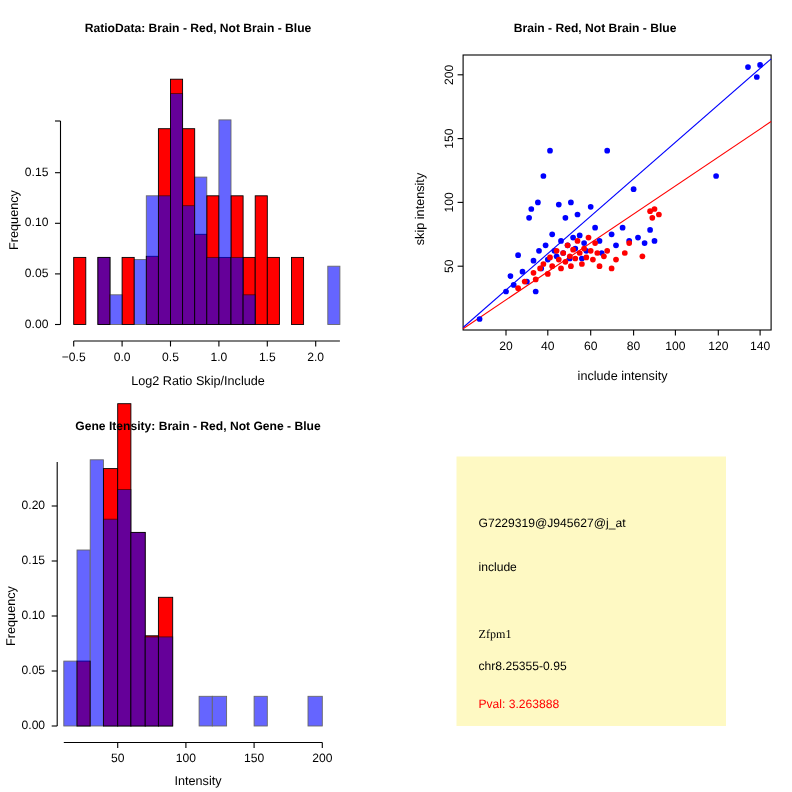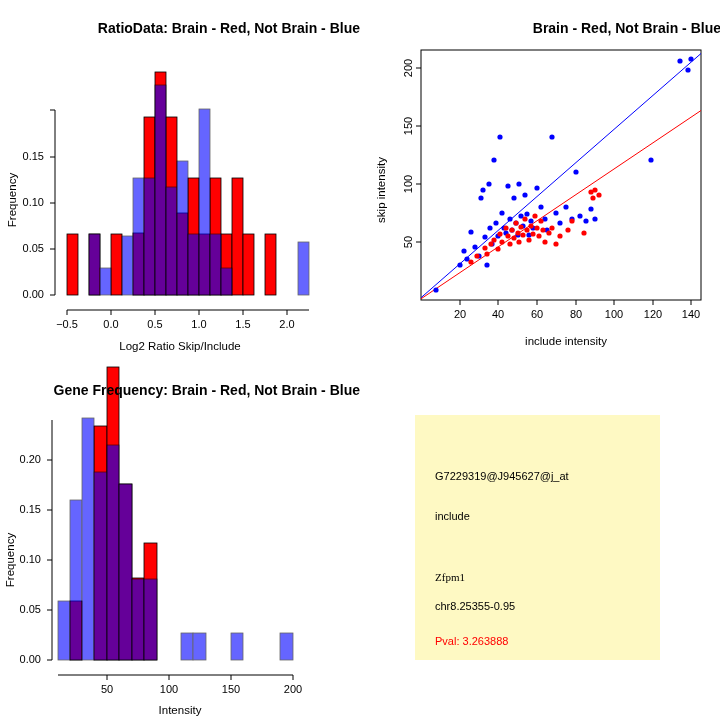--- a/index.html
+++ b/index.html
@@ -14,22 +14,22 @@
     color: #000000;
     position: relative;
     overflow: hidden;
   }
   .panel {
     position: absolute;
   }
   .panel-title {
     font-family: "Liberation Sans", sans-serif;
     font-weight: bold;
-    font-size: 14px;
-    text-align: right;
+    font-size: 11px;
+    text-align: center;
     white-space: nowrap;
   }
   svg { display: block; }
   text {
     font-family: "Liberation Sans", sans-serif;
     fill: #000000;
   }
   .tick-label { font-size: 11px; }
   .axis-title { font-size: 11.5px; }
   .info-box {
@@ -258,21 +258,21 @@
       <text class="tick-label" x="215" y="318" text-anchor="middle">80</text>
       <text class="tick-label" x="253" y="318" text-anchor="middle">100</text>
       <text class="tick-label" x="292" y="318" text-anchor="middle">120</text>
       <text class="tick-label" x="330" y="318" text-anchor="middle">140</text>
       <text class="axis-title" x="205" y="345" text-anchor="middle">include intensity</text>
     </g>
   </svg>
 </div>
 
 <div class="panel" style="left:0px; top:360px; width:360px; height:360px;">
-  <div class="panel-title" style="position:absolute; left:0; top:22px; width:360px;">Gene Frequency: Brain - Red, Not Brain - Blue</div>
+  <div class="panel-title" style="position:absolute; left:0; top:22px; width:360px;">Gene Itensity: Brain - Red, Not Gene - Blue</div>
   <svg width="360" height="360">
 
     <g>
 
       <rect x="70" y="241" width="12" height="59" fill="#ff0000" stroke="#000000" stroke-width="0.8"></rect>
       <rect x="94" y="66" width="13" height="234" fill="#ff0000" stroke="#000000" stroke-width="0.8"></rect>
       <rect x="107" y="7" width="12" height="293" fill="#ff0000" stroke="#000000" stroke-width="0.8"></rect>
       <rect x="119" y="124" width="13" height="176" fill="#ff0000" stroke="#000000" stroke-width="0.8"></rect>
       <rect x="132" y="218" width="12" height="82" fill="#ff0000" stroke="#000000" stroke-width="0.8"></rect>
       <rect x="144" y="183" width="13" height="117" fill="#ff0000" stroke="#000000" stroke-width="0.8"></rect>

